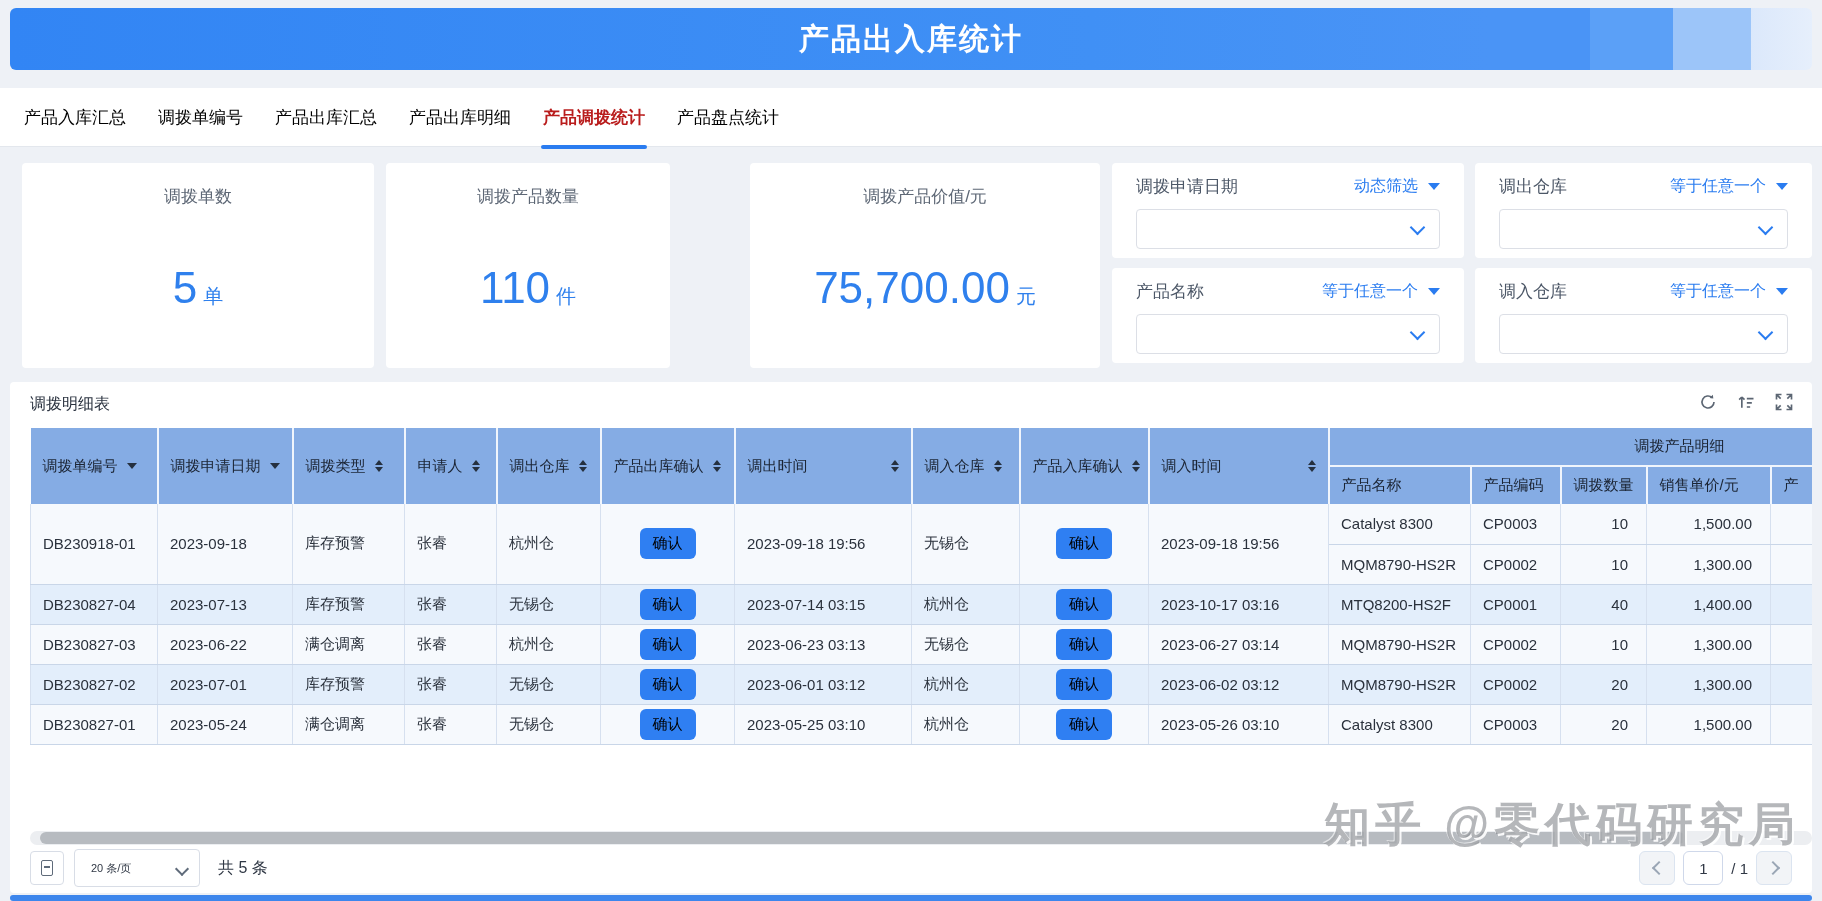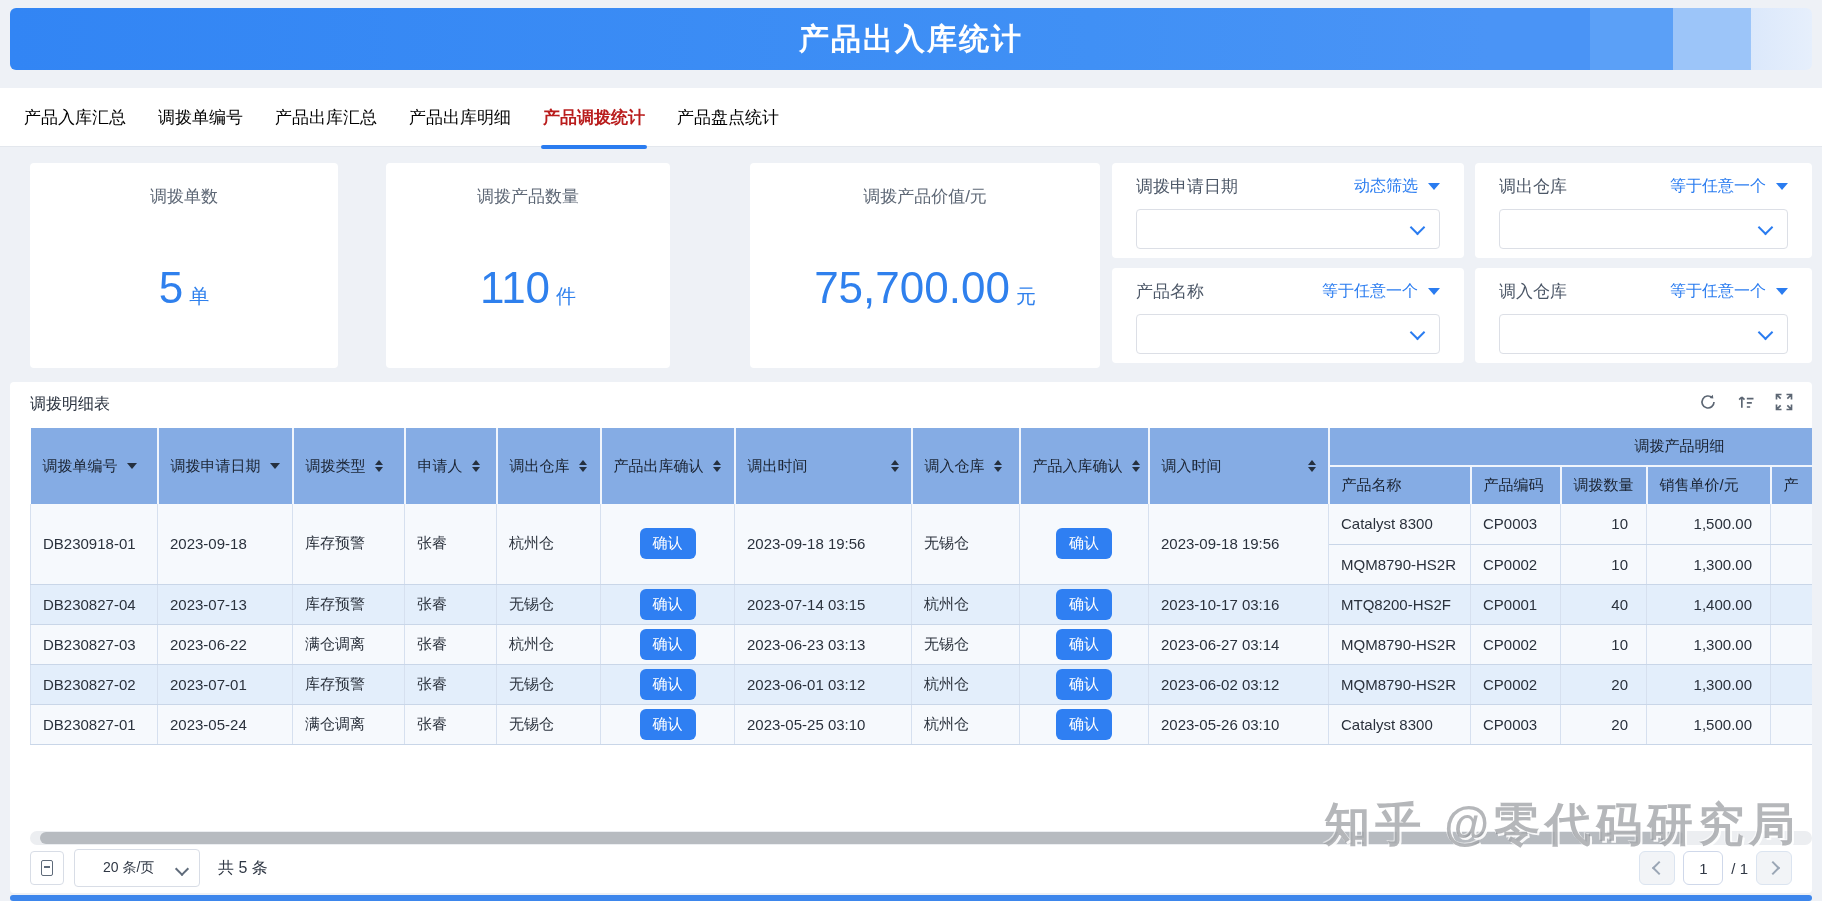--- a/index.html
+++ b/index.html
@@ -46,33 +46,33 @@
   .caret-both{display:inline-flex;flex-direction:column;gap:2px;}
   .caret-both i{display:block;width:0;height:0;border-left:4px solid transparent;border-right:4px solid transparent;}
   .caret-both i.u{border-bottom:5px solid #25303f;}
   .caret-both i.d{border-top:5px solid #25303f;}
   tbody td{height:40px;padding:0 0 0 12px;border-right:1px solid #d6e0ef;border-bottom:1px solid #c9d6e8;box-sizing:border-box;color:#2a313c;}
   tbody td:first-child{border-left:1px solid #d6e0ef;}
   tbody tr.even td{background:#f6f9fd;}
   tbody tr.odd td{background:#e3eefb;}
   td.num{text-align:right;padding-right:18px;}
   td.ctr{text-align:center;padding-left:0;}
-  .confirm{background:#2f7ff2;color:#ffffff;border:none;border-radius:6px;font-size:15px;
+  .confirm{background:#2f7ff2;color:#000000;border:none;border-radius:6px;font-size:15px;
            padding:6px 13px;cursor:pointer;font-family:inherit;}
   
   .hsb-track{position:absolute;left:20px;top:449px;width:1782px;height:14px;background:#eceef1;border-radius:7px;}
   .hsb-thumb{position:absolute;left:10px;top:1px;width:1645px;height:12px;background:#b7bbc0;border-radius:6px;cursor:grab;}
   
   .pager{position:absolute;left:20px;right:20px;top:466px;height:40px;display:flex;align-items:center;}
   .pgbtn{width:34px;height:34px;border:1px solid #d8dde6;border-radius:4px;background:#fff;display:flex;
          align-items:center;justify-content:center;cursor:pointer;box-sizing:border-box;}
   .pgbtn .mini{width:10px;height:14px;border:1.5px solid #5f6b7a;border-radius:2px;position:relative;}
   .pgbtn .mini::after{content:"";position:absolute;left:2px;right:2px;top:5px;height:1.5px;background:#5f6b7a;}
   .psize{margin-left:10px;width:126px;height:38px;border:1px solid #d8dde6;border-radius:4px;background:#fff;
-         display:flex;align-items:center;padding:0 28px;box-sizing:border-box;font-size:14px;color:#303845;cursor:pointer;position:relative;}
+         display:flex;align-items:center;padding:0 16px;box-sizing:border-box;font-size:11px;color:#303845;cursor:pointer;position:relative;}
   .psize .dchev{position:absolute;right:12px;top:14px;width:8px;height:8px;border-right:2px solid #5f6b7a;border-bottom:2px solid #5f6b7a;transform:rotate(45deg);}
   .ptotal{margin-left:18px;font-size:16px;color:#303845;}
   .pright{margin-left:auto;display:flex;align-items:center;gap:8px;}
   .navbtn{width:36px;height:34px;background:#f2f4f7;border:1px solid #dbe4f0;border-radius:6px;display:flex;
           align-items:center;justify-content:center;cursor:pointer;box-sizing:border-box;}
   .navbtn .nchev{width:8px;height:8px;border-right:2px solid #9aa6b5;border-bottom:2px solid #9aa6b5;}
   .navbtn .left{transform:rotate(135deg);margin-left:3px;}
   .navbtn .right{transform:rotate(-45deg);margin-right:3px;}
   .pinput{width:40px;height:34px;border:1px solid #cfd8ea;border-radius:6px;text-align:center;font-size:15px;
           color:#303845;box-sizing:border-box;font-family:inherit;}
@@ -94,21 +94,21 @@
 
   <div class="tabs" id="tabs">
       <span class="tab">产品入库汇总</span>
       <span class="tab">调拨单编号</span>
       <span class="tab">产品出库汇总</span>
       <span class="tab">产品出库明细</span>
       <span class="tab active">产品调拨统计</span>
       <span class="tab">产品盘点统计</span>
     </div>
 
-  <div class="card" style="left:30px;width:308px;">
+  <div class="card" style="left:22px;width:352px;">
     <span class="lbl">调拨单数</span>
     <div class="val"><span>5</span><span class="unit">单</span></div>
   </div>
   <div class="card" style="left:386px;width:284px;">
     <span class="lbl">调拨产品数量</span>
     <div class="val"><span>110</span><span class="unit">件</span></div>
   </div>
   <div class="card" style="left:750px;width:350px;">
     <span class="lbl">调拨产品价值/元</span>
     <div class="val"><span>75,700.00</span><span class="unit">元</span></div>

